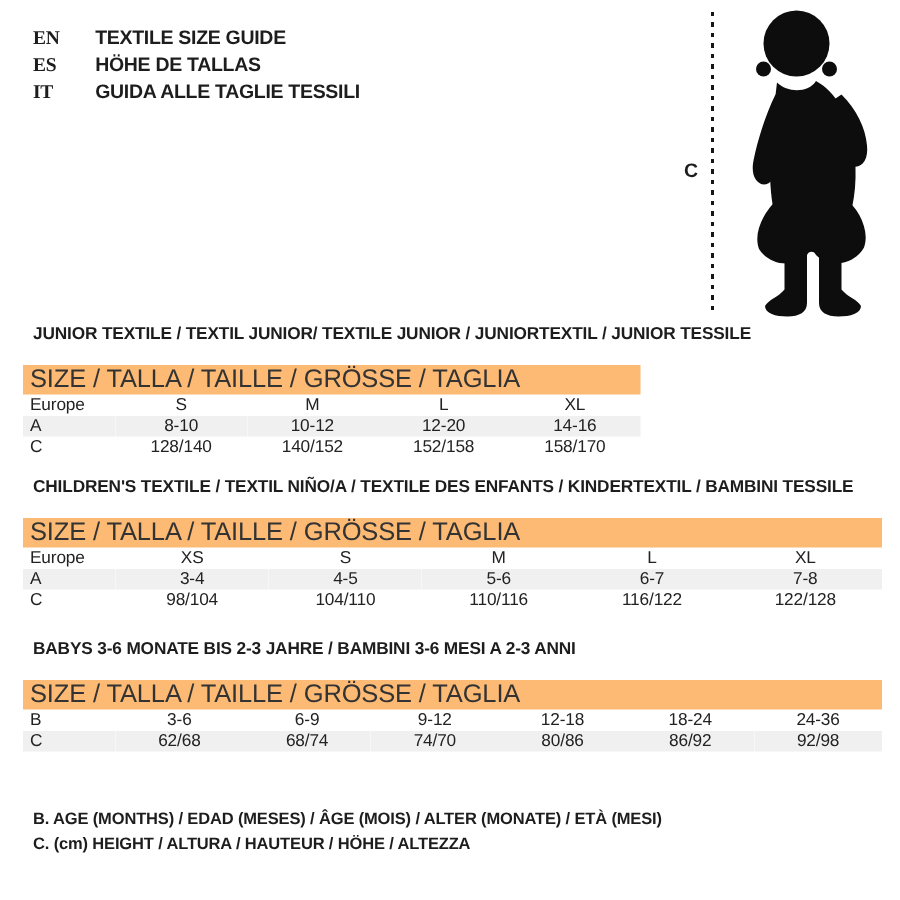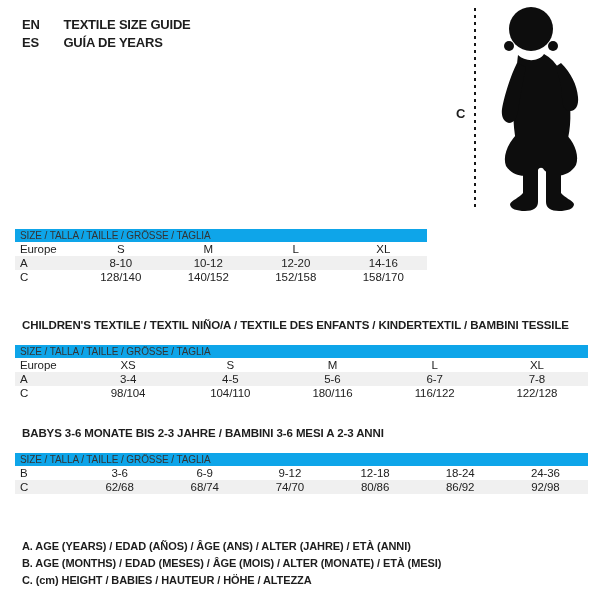--- a/index.html
+++ b/index.html
@@ -3,21 +3,21 @@
 <meta charset="utf-8">
 <style>
   html,body{margin:0;padding:0;}
   body{
     width:600px;height:600px;position:relative;background:#ffffff;
     font-family:"Liberation Sans",sans-serif;color:#1d1d1d;overflow:hidden;
   }
   
   .lang-block{position:absolute;left:22px;top:16px;font-weight:bold;font-size:13px;letter-spacing:-0.2px;}
   .lang-row{height:18px;line-height:18px;white-space:nowrap;}
-  .lang-code{display:inline-block;width:38px;}
+  .lang-code{display:inline-block;width:38px;font-family:Liberation Serif, serif;}
   
   .measure-line{
     position:absolute;left:474px;top:8px;width:2px;height:200px;
     background:repeating-linear-gradient(to bottom,#161616 0 3px,transparent 3px 7px);
   }
   .measure-label{position:absolute;left:456px;top:106px;font-size:13px;font-weight:bold;}
   .baby{position:absolute;left:487px;top:5px;width:106px;height:207px;}
   
   .tbl-sec{position:absolute;left:15px;}
   .sec1{top:216px;width:412px;}
@@ -28,57 +28,62 @@
     letter-spacing:-0.1px;white-space:nowrap;
   }
   .title-gap{height:13px;}
   table.size-table{border-collapse:collapse;width:100%;table-layout:fixed;}
   col.lbl{width:62px;}
   .size-table td{
     font-size:11.5px;height:14px;padding:0;text-align:center;
     color:#222222;letter-spacing:-0.1px;white-space:nowrap;overflow:hidden;
   }
   .size-table td:first-child{text-align:left;padding-left:5px;}
-  tr.hdr td{background:#0ea5e9;text-align:left;padding-left:7px;height:13px;font-size:10px;color:#333333;}
+  tr.hdr td{background:#fdba74;text-align:left;padding-left:7px;height:13px;font-size:17px;color:#333333;}
   tr.shaded td{background:#f0f0f0;}
   
   .footnotes{position:absolute;left:22px;top:538px;font-weight:bold;font-size:11px;letter-spacing:-0.1px;}
   .footnote{height:17px;line-height:17px;white-space:nowrap;}
 </style>
 </head>
 <body>
 
 <div class="lang-block">
   <div class="lang-row">
     <span class="lang-code">EN</span>
     <span>TEXTILE SIZE GUIDE</span>
   </div>
   <div class="lang-row">
     <span class="lang-code">ES</span>
-    <span>GUÍA DE YEARS</span>
+    <span>HÖHE DE TALLAS</span>
+  </div>
+  <div class="lang-row">
+    <span class="lang-code">IT</span>
+    <span>GUIDA ALLE TAGLIE TESSILI</span>
   </div>
 </div>
 
 <div class="measure-line"></div>
 <div class="measure-label">C</div>
 <svg class="baby" viewBox="0 0 106 207" xmlns="http://www.w3.org/2000/svg">
   <g fill="#0d0d0d">
     <ellipse cx="44" cy="24" rx="22" ry="22"></ellipse>
     <circle cx="22" cy="41" r="5"></circle>
     <circle cx="66" cy="41" r="5"></circle>
     <path d="M31,50 C38,57 52,57 57,49 C70,56 79,72 82,92 C85,112 83,130 78,144 L74,156 L36,156 L31,144 C26,128 25,104 28,82 C29,68 30,58 31,50 Z"></path>
     <path d="M30,58 C23,72 17,92 15,104 C14,112 17,117 22,118 C27,118 30,113 31,106 C33,92 36,76 39,62 Z"></path>
     <path d="M74,58 C84,68 90,80 91,92 C92,101 88,107 82,106 C77,105 75,100 75,93 C75,82 72,70 68,62 Z"></path>
     <path d="M33,126 C22,136 15,150 19,161 C26,172 42,174 51,165 C52,162 56,162 57,165 C66,174 82,172 89,160 C93,149 86,134 75,126 Z"></path>
     <path d="M36,160 L36,188 C32,193 25,195 23,199 C23,204 30,206 38,206 C46,206 51,203 51,197 L51,160 Z"></path>
     <path d="M59,160 L59,197 C59,203 64,206 72,206 C80,206 87,204 87,199 C85,195 78,193 74,188 L74,160 Z"></path>
   </g>
 </svg>
 
 <section class="tbl-sec sec1">
+  <div class="sec-title">JUNIOR TEXTILE / TEXTIL JUNIOR/ TEXTILE JUNIOR / JUNIORTEXTIL / JUNIOR TESSILE</div>
   <div class="title-gap"></div>
   <table class="size-table">
     <colgroup>
         <col class="lbl">
         <col>
         <col>
         <col>
         <col>
       </colgroup>
     <tbody>
@@ -139,21 +144,21 @@
       <td>3-4</td>
       <td>4-5</td>
       <td>5-6</td>
       <td>6-7</td>
       <td>7-8</td>
     </tr>
     <tr>
       <td>C</td>
       <td>98/104</td>
       <td>104/110</td>
-      <td>180/116</td>
+      <td>110/116</td>
       <td>116/122</td>
       <td>122/128</td>
     </tr>
   </tbody>
     </table>
 </section>
 
 <section class="tbl-sec sec3">
   <div class="sec-title">BABYS 3-6 MONATE BIS 2-3 JAHRE / BAMBINI 3-6 MESI A 2-3 ANNI</div>
   <div class="title-gap"></div>
@@ -187,16 +192,15 @@
       <td>74/70</td>
       <td>80/86</td>
       <td>86/92</td>
       <td>92/98</td>
     </tr>
   </tbody>
     </table>
 </section>
 
 <div class="footnotes">
-  <div class="footnote">A. AGE (YEARS) / EDAD (AÑOS) / ÂGE (ANS) / ALTER (JAHRE) / ETÀ (ANNI)</div>
   <div class="footnote">B. AGE (MONTHS) / EDAD (MESES) / ÂGE (MOIS) / ALTER (MONATE) / ETÀ (MESI)</div>
-  <div class="footnote">C. (cm) HEIGHT / BABIES / HAUTEUR / HÖHE / ALTEZZA</div>
+  <div class="footnote">C. (cm) HEIGHT / ALTURA / HAUTEUR / HÖHE / ALTEZZA</div>
 </div>
 
 </body></html>

